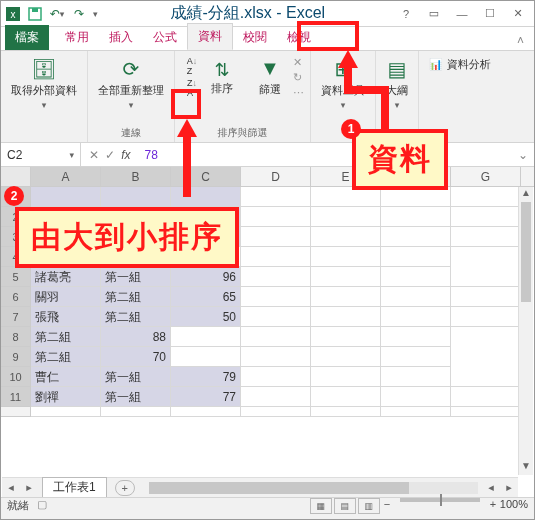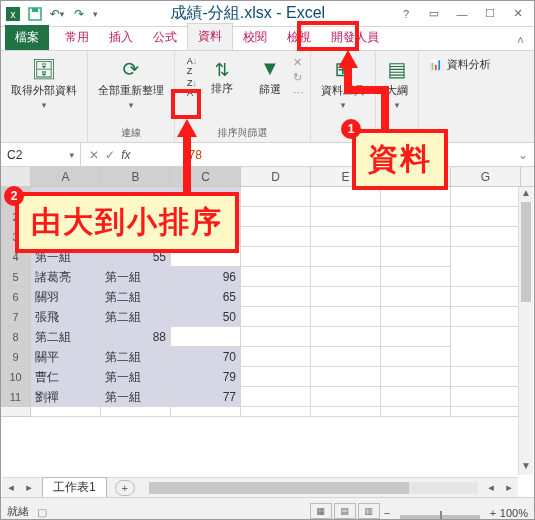--- a/index.html
+++ b/index.html
@@ -33,21 +33,21 @@
   .sort-stack { display: flex; flex-direction: column; gap: 2px; }
   .sort-small { width: 22px; height: 20px; border: 1px solid transparent; display: flex; align-items: center; justify-content: center; font-size: 10px; cursor: pointer; }
   .sort-btn-lg { display: flex; flex-direction: column; align-items: center; padding: 2px 4px; cursor: pointer; }
 
   
   .fbar { height: 24px; border-bottom: 1px solid #d4d4d4; display: flex; align-items: center; font-size: 12px; }
   .namebox { width: 80px; border-right: 1px solid #d4d4d4; height: 100%; display: flex; align-items: center; padding: 0 6px; }
   .namebox .dd { margin-left: auto; font-size: 9px; color: #666; }
   .fx-btns { display: flex; align-items: center; gap: 6px; padding: 0 8px; color: #888; }
   .fx-btns .fx { font-style: italic; color: #555; }
-  .fx-input { flex: 1; padding: 0 6px; color: #c2410c; margin-left: 44px; }
+  .fx-input { flex: 1; padding: 0 6px; color: #6d28d9; }
 
   
   .sheet { position: relative; }
   .colhdr { display: flex; height: 20px; background: #f3f3f3; border-bottom: 1px solid #ccc; }
   .corner { width: 30px; border-right: 1px solid #ccc; background: #e8e8e8; }
   .ch { width: 70px; text-align: center; border-right: 1px solid #ccc; color: #555; font-size: 12px; line-height: 20px; }
   .rows { }
   .row-g { display: flex; height: 20px; }
   .rh { width: 30px; background: #f3f3f3; border-right: 1px solid #ccc; border-bottom: 1px solid #ccc; text-align: center; color: #555; font-size: 11px; line-height: 20px; }
   .cell { width: 70px; border-right: 1px solid #d8d8d8; border-bottom: 1px solid #d8d8d8; padding: 0 4px; line-height: 20px; font-size: 12px; background: #fff; }
@@ -60,37 +60,37 @@
   .vscroll .arrow { height: 15px; text-align: center; font-size: 10px; color: #666; background: #f1f1f1; }
   .vscroll .thumb { position: absolute; top: 15px; left: 2px; right: 2px; height: 100px; background: #c7c7c7; }
   .hscroll { position: absolute; left: 1px; right: 16px; bottom: 22px; height: 20px; display: flex; align-items: center; background: #f1f1f1; border-top: 1px solid #ddd; }
   .hscroll .arrow { width: 18px; text-align: center; color: #666; font-size: 11px; }
   .sheet-tab { border: 1px solid #bbb; border-bottom: 2px solid #217346; padding: 1px 10px; background: #fff; font-size: 12px; margin-left: 4px; }
   .add-sheet { width: 20px; height: 16px; border: 1px solid #bbb; border-radius: 8px; text-align: center; font-size: 11px; margin-left: 8px; color: #666; line-height: 14px; }
   .hscroll .track { flex: 1; height: 12px; background: #e6e6e6; margin: 0 4px; position: relative; }
   .hscroll .thumb { position: absolute; left: 0; width: 260px; top: 0; bottom: 0; background: #c7c7c7; }
 
   
-  .status { position: absolute; left: 0; right: 0; bottom: 0; height: 22px; background: #f1f1f1; border-top: 1px solid #d4d4d4; display: flex; align-items: flex-end; font-size: 11px; padding: 0 6px; color: #444; }
+  .status { position: absolute; left: 0; right: 0; bottom: 0; height: 22px; background: #f1f1f1; border-top: 1px solid #d4d4d4; display: flex; align-items: flex-start; font-size: 11px; padding: 0 6px; color: #444; }
   .status .spacer { flex: 1; }
   .status .view-btn { width: 22px; height: 16px; border: 1px solid #bbb; margin-left: 2px; display: flex; align-items: center; justify-content: center; font-size: 9px; color: #666; }
   .status .zoom-track { width: 80px; height: 4px; background: #c0c0c0; margin: 0 6px; position: relative; }
   .status .zoom-track::after { content: ""; position: absolute; left: 50%; top: -4px; width: 2px; height: 12px; background: #888; }
   .zoom-end { width: 14px; text-align: center; color: #555; }
 
   
   .hl { position: absolute; border: 4px solid #ff1a1a; pointer-events: none; }
   .hl-tab { left: 296px; top: 20px; width: 62px; height: 30px; }
   .hl-za { left: 170px; top: 88px; width: 30px; height: 30px; }
   .badge { position: absolute; width: 20px; height: 20px; background: #ff1a1a; color: #fff; border-radius: 50%; font-size: 12px; font-weight: bold; display: flex; align-items: center; justify-content: center; z-index: 20; }
   .badge1 { left: 340px; top: 118px; }
   .badge2 { left: 3px; top: 185px; }
   .callout { position: absolute; background: #fff9c7; border: 4px solid #ff1a1a; color: #ff1a1a; font-size: 30px; font-weight: bold; padding: 6px 12px; z-index: 15; letter-spacing: 2px; }
   .callout1 { left: 351px; top: 128px; }
-  .callout2 { left: 14px; top: 191px; }
+  .callout2 { left: 14px; top: 206px; }
   .arrow-up { position: absolute; width: 0; height: 0; border-left: 10px solid transparent; border-right: 10px solid transparent; border-bottom: 18px solid #ff1a1a; z-index: 14; }
   .arrow-stem { position: absolute; background: #ff1a1a; z-index: 13; }
   .arrow1-head { left: 337px; top: 49px; }
   .arrow1-stem { left: 343px; top: 65px; width: 8px; height: 24px; }
   .arrow1-stem2 { left: 343px; top: 85px; width: 45px; height: 8px; }
   .arrow1-stem3 { left: 380px; top: 85px; width: 8px; height: 48px; }
   .arrow2-head { left: 176px; top: 118px; }
   .arrow2-stem { left: 182px; top: 134px; width: 8px; height: 62px; }
 </style>
 </head>
@@ -125,21 +125,20 @@
 </div>
 
 <div class="ribbon-tabs">
   <div class="tab-file">檔案</div>
   <div class="tab">常用</div>
   <div class="tab">插入</div>
   <div class="tab">公式</div>
   <div class="tab active">資料</div>
   <div class="tab">校閱</div>
   <div class="tab">檢視</div>
-  <div class="tab">開發人員</div>
   <div class="collapse-btn">˄</div>
 </div>
 
 <div class="ribbon">
   <div class="group">
     <div class="big-btn">
       <span class="ico">🗄</span>
       <span>取得外部資料</span>
       <span class="caret">▾</span>
     </div>
@@ -302,21 +301,20 @@
         <div class="rh sel">8</div>
         <div class="cell sel">第二組</div>
         <div class="cell sel num">88</div>
         <div class="cell"></div>
         <div class="cell"></div>
         <div class="cell"></div>
         <div class="cell"></div>
       </div>
       <div class="row-g">
         <div class="rh sel">9</div>
-        <div class="cell sel">關平</div>
         <div class="cell sel">第二組</div>
         <div class="cell sel num">70</div>
         <div class="cell"></div>
         <div class="cell"></div>
         <div class="cell"></div>
         <div class="cell"></div>
       </div>
       <div class="row-g">
         <div class="rh sel">10</div>
         <div class="cell sel">曹仁</div>

